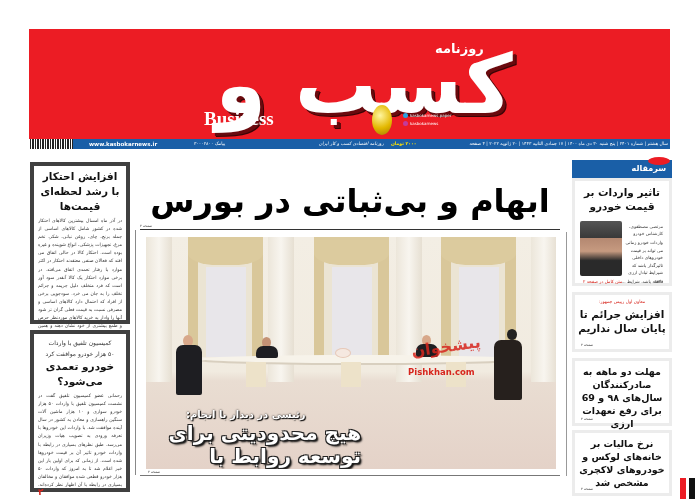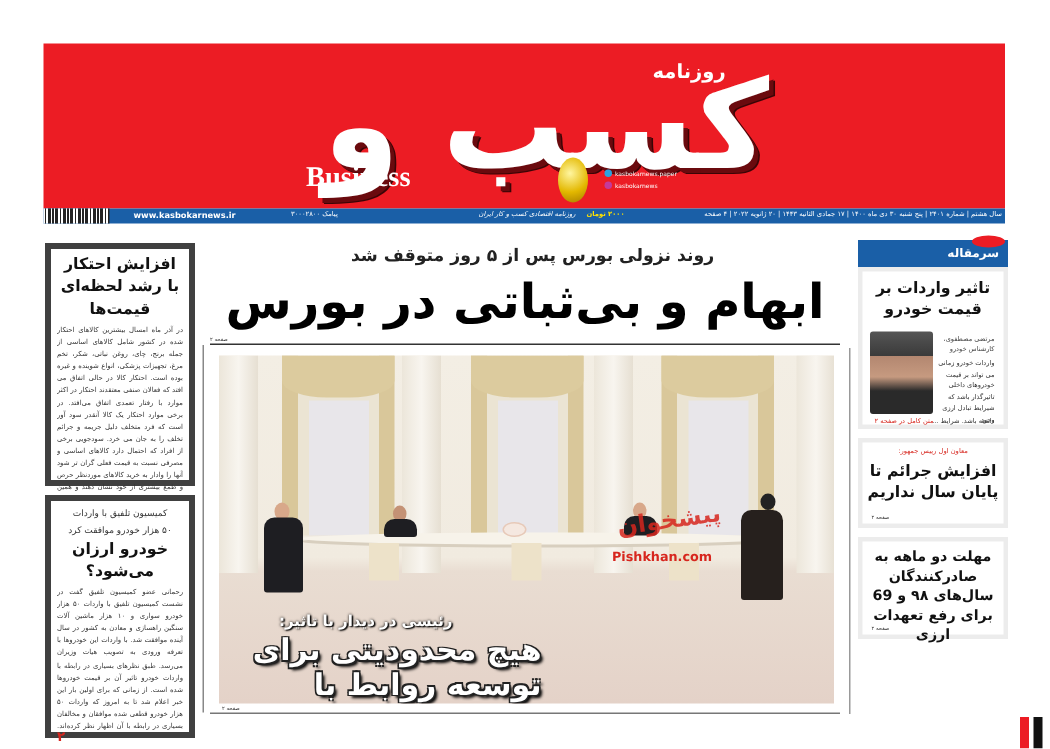--- a/index.html
+++ b/index.html
@@ -95,21 +95,20 @@
 
   <div class="infobar">
     <div class="barcode"></div>
     <span class="website">www.kasbokarnews.ir</span>
     <span class="postbox">پیامک ۳۰۰۰۲۸۰۰</span>
     <span class="slogan">روزنامه اقتصادی کسب و کار ایران</span>
     <span class="price">۲۰۰۰ تومان</span>
     <span class="issue">سال هشتم | شماره ۲۴۰۱ | پنج شنبه ۳۰ دی ماه ۱۴۰۰ | ۱۷ جمادی الثانیه ۱۴۴۳ | ۲۰ ژانویه ۲۰۲۲ | ۴ صفحه</span>
   </div>
 
-  <div class="kicker-main">روند نزولی بورس پس از ۵ روز متوقف شد</div>
   <div class="headline">ابهام و بی‌ثباتی در بورس</div>
   <div class="page-ref" style="left:140px; top:224px;">صفحه ۲</div>
   <div class="hr-main"></div>
 
   <div class="photo">
     <div class="pillar" style="left:0"></div>
     <div class="curtain" style="left:42px"></div>
     <div class="window-light" style="left:60px"></div>
     <div class="pillar" style="left:122px"></div>
     <div class="curtain" style="left:168px"></div>
@@ -130,35 +129,35 @@
     <div class="head" style="left:116px; top:100px; width:9px; height:11px; background:#c49275"></div>
     <div class="person" style="left:110px; top:109px; width:22px; height:12px;"></div>
     <div class="head" style="left:276px; top:98px; width:9px; height:11px;"></div>
     <div class="person" style="left:270px; top:107px; width:22px; height:13px;"></div>
     <div class="head" style="left:361px; top:92px; width:10px; height:11px; background:#222"></div>
     <div class="person" style="left:348px; top:103px; width:28px; height:60px; background:#26201d"></div>
 
     <div class="watermark">پیشخوان</div>
     <div class="watermark-url">Pishkhan.com</div>
 
-    <div class="photo-kicker">رئیسی در دیدار با تاثیر:</div>
+    <div class="photo-kicker">رئیسی در دیدار با انجام:</div>
     <div class="photo-headline">هیچ محدودیتی برای توسعه روابط با روسیه نداریم</div>
   </div>
   <div class="page-ref" style="left:148px; top:470px;">صفحه ۲</div>
   <div class="hr-bottom"></div>
 
   <div class="lbox" style="top:162px; height:162px;">
     <h3>افزایش احتکار با رشد لحظه‌ای قیمت‌ها</h3>
     <p style="height:120px; overflow:hidden;">در آذر ماه امسال بیشترین کالاهای احتکار شده در کشور شامل کالاهای اساسی از جمله برنج، چای، روغن نباتی، شکر، تخم مرغ، تجهیزات پزشکی، انواع شوینده و غیره بوده است. احتکار کالا در حالی اتفاق می افتد که فعالان صنفی معتقدند احتکار در اکثر موارد با رفتار تعمدی اتفاق می‌افتد. در برخی موارد احتکار یک کالا آنقدر سود آور است که فرد متخلف دلیل جریمه و جرائم تخلف را به جان می خرد. سودجویی برخی از افراد که احتمال دارد کالاهای اساسی و مصرفی نسبت به قیمت فعلی گران تر شود آنها را وادار به خرید کالاهای موردنظر حرص و طمع بیشتری از خود نشان دهند و همین عامل باعث می شود تقاضا برای انواع کالاها شدید.</p>
     <div class="num">۴</div>
   </div>
   <div class="lbox" style="top:330px; height:162px;">
     <div class="sub">کمیسیون تلفیق با واردات</div>
     <div class="sub">۵۰ هزار خودرو موافقت کرد</div>
-    <h3>خودرو ارزان می‌شود؟</h3>
+    <h3>خودرو تعمدی می‌شود؟</h3>
     <p style="height:95px; overflow:hidden;">رحمانی عضو کمیسیون تلفیق گفت در نشست کمیسیون تلفیق با واردات ۵۰ هزار خودرو سواری و ۱۰ هزار ماشین آلات سنگین راهسازی و معادن به کشور در سال آینده موافقت شد. با واردات این خودروها با تعرفه ورودی به تصویب هیات وزیران می‌رسد. طبق نظرهای بسیاری در رابطه با واردات خودرو تاثیر آن بر قیمت خودروها شده است. از زمانی که برای اولین بار این خبر اعلام شد تا به امروز که واردات ۵۰ هزار خودرو قطعی شده موافقان و مخالفان بسیاری در رابطه با آن اظهار نظر کرده‌اند. هرچند کارشناسان بازار خودرو معتقدند اگر قرار است واردات براساس آن چه که سند اجرایی مراحل آن در نهایت انجام شود.</p>
     <div class="num">۲</div>
   </div>
   <div class="vrule"></div>
 
   <div class="rhead">
     <div class="red"></div>
     <span>سرمقاله</span>
   </div>
   <div class="rbox editorial">
@@ -178,17 +177,23 @@
       <h3>افزایش جرائم تا پایان سال نداریم</h3>
       <div class="pref">صفحه ۲</div>
     </div>
   </div>
   <div class="rbox" style="top:358px; height:68px;">
     <div class="inner" style="position:relative;">
       <h3 style="font-size:9.5px; line-height:13px;">مهلت دو ماهه به صادرکنندگان سال‌های ۹۸ و 69 برای رفع تعهدات ارزی</h3>
       <div class="pref">صفحه ۲</div>
     </div>
   </div>
+  <div class="rbox" style="top:430px; height:66px;">
+    <div class="inner" style="position:relative;">
+      <h3 style="font-size:9.5px; line-height:13px;">نرخ مالیات بر خانه‌های لوکس و خودروهای لاکچری مشخص شد</h3>
+      <div class="pref">صفحه ۲</div>
+    </div>
+  </div>
   <div class="rule-right"></div>
 
   <div class="flag"></div>
   <div class="flag2"></div>
 </div>
 
 </body></html>

